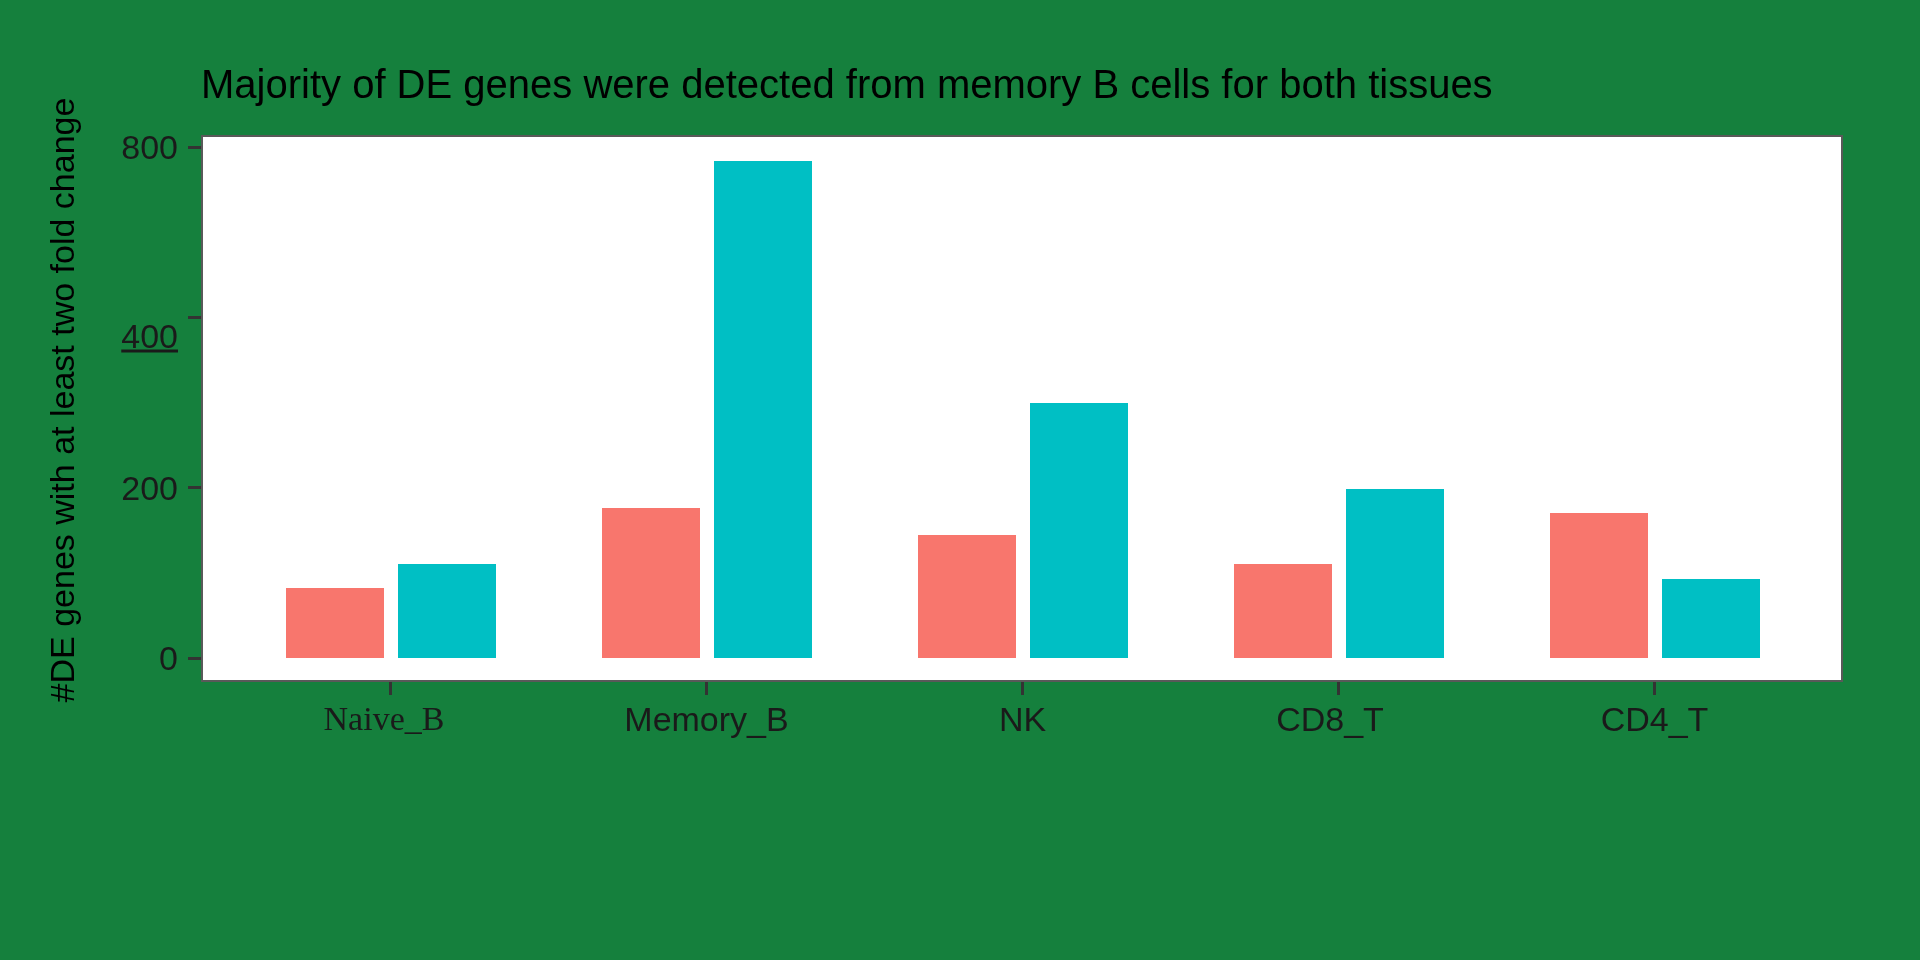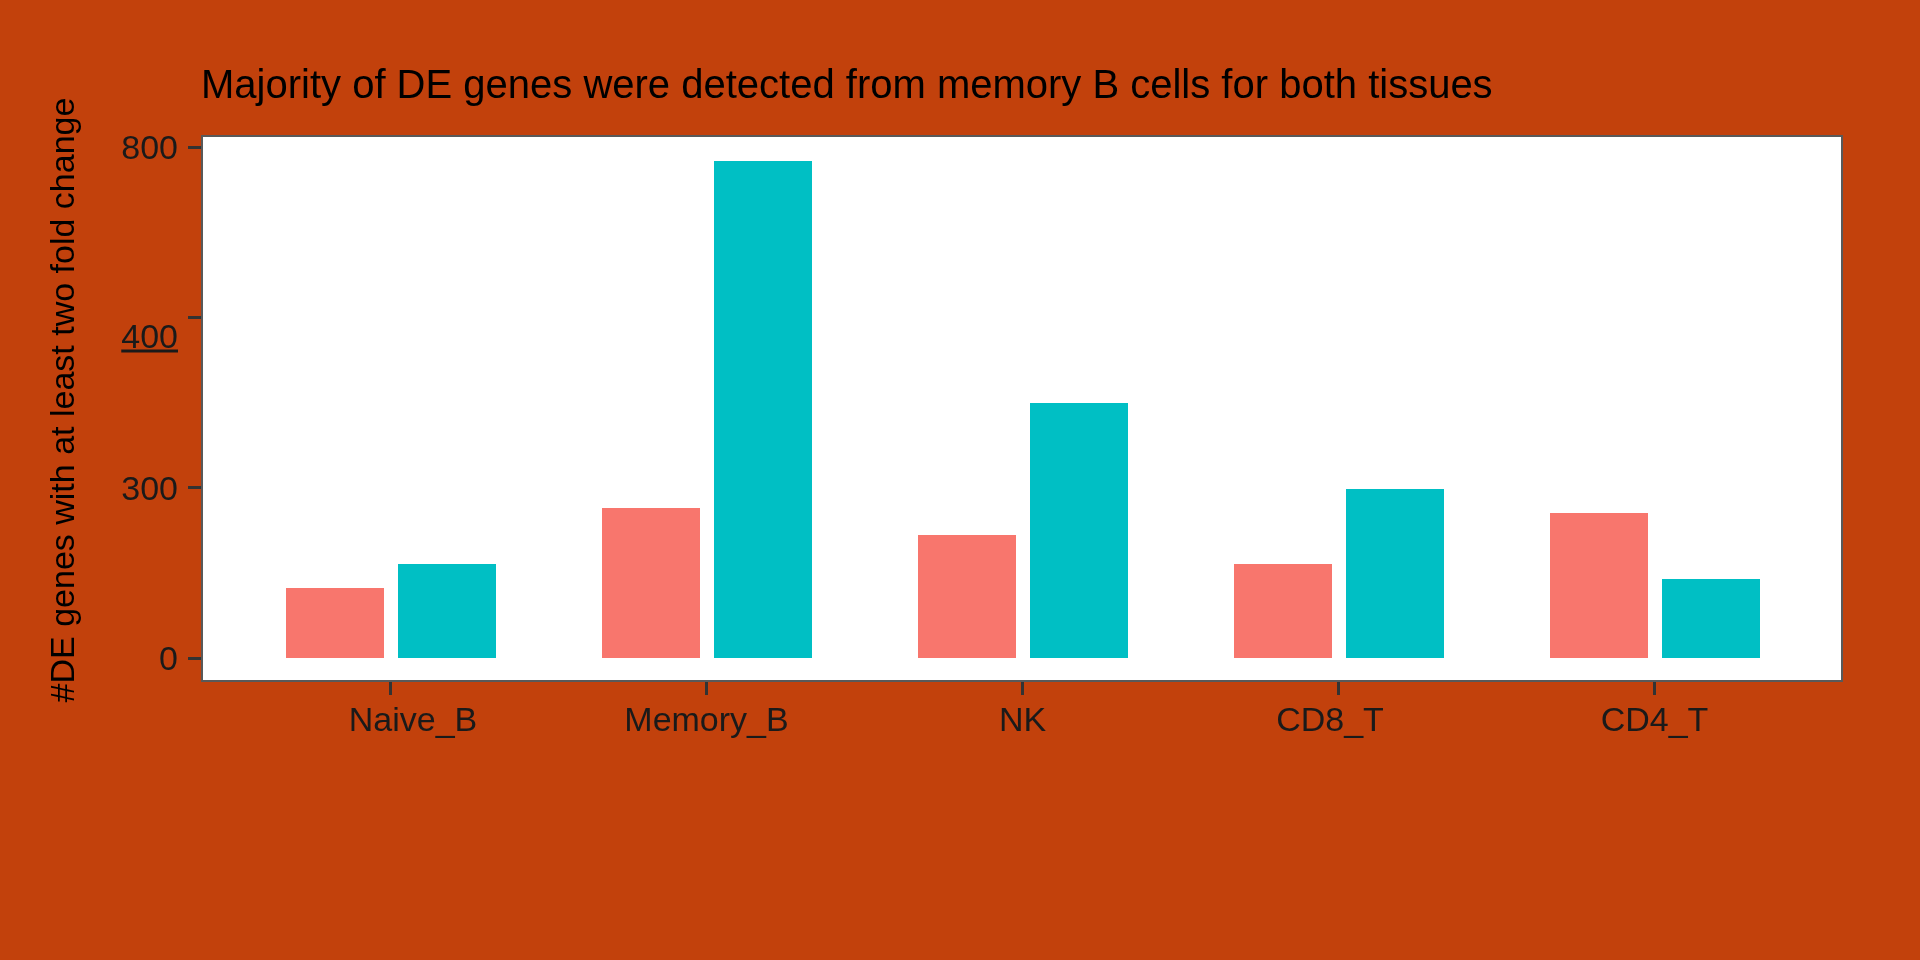--- a/index.html
+++ b/index.html
@@ -1,17 +1,17 @@
 <!DOCTYPE html>
 <html><head>
 <meta charset="utf-8">
 <style>
   html,body{margin:0;padding:0;background:#ffffff;}
   #stage{
-    position:relative;width:1920px;height:960px;background:#c2410c;
+    position:relative;width:1920px;height:960px;background:#15803d;
     font-family:"Liberation Sans","DejaVu Sans",sans-serif;color:#1a1a1a;
     overflow:hidden;
   }
   .chart-title{
     position:absolute;left:201px;top:62px;font-size:40px;line-height:1.1;
     color:#000000;white-space:nowrap;
   }
   .y-axis-title{
     position:absolute;left:62px;top:400px;
     transform:translate(-50%,-50%) rotate(-90deg);
@@ -60,27 +60,27 @@
       <div class="bar" style="left: 510.5px; top: 23.6267px; width: 98px; height: 497.373px; background: rgb(0, 191, 196);"></div>
       <div class="bar" style="left: 826.5px; top: 265.5px; width: 98px; height: 255.5px; background: rgb(0, 191, 196);"></div>
       <div class="bar" style="left: 1142.5px; top: 352.37px; width: 98px; height: 168.63px; background: rgb(0, 191, 196);"></div>
       <div class="bar" style="left: 1458.5px; top: 441.795px; width: 98px; height: 79.205px; background: rgb(0, 191, 196);"></div>
     </div>
 
   <div id="axis-layer">
       <div class="y-tick-mark" style="left: 188px; top: 656.5px;"></div>
       <div class="y-tick-label" style="left: 58px; top: 658px;">0</div>
       <div class="y-tick-mark" style="left: 188px; top: 486.167px;"></div>
-      <div class="y-tick-label" style="left: 58px; top: 487.667px;">300</div>
+      <div class="y-tick-label" style="left: 58px; top: 487.667px;">200</div>
       <div class="y-tick-mark" style="left: 188px; top: 315.833px;"></div>
       <div class="y-tick-label" style="left: 58px; top: 336px; text-decoration: underline;">400</div>
       <div class="y-tick-mark" style="left: 188px; top: 145.5px;"></div>
       <div class="y-tick-label" style="left: 58px; top: 147px;">800</div>
       <div class="x-tick-mark" style="left: 389px; top: 682px;"></div>
-      <div class="x-tick-label" style="left: 413px; top: 700px;">Naive_B</div>
+      <div class="x-tick-label" style="left: 384px; top: 700px; font-family: Liberation Serif, serif;">Naive_B</div>
       <div class="x-tick-mark" style="left: 705px; top: 682px;"></div>
       <div class="x-tick-label" style="left: 706.5px; top: 700px;">Memory_B</div>
       <div class="x-tick-mark" style="left: 1021px; top: 682px;"></div>
       <div class="x-tick-label" style="left: 1022.5px; top: 700px;">NK</div>
       <div class="x-tick-mark" style="left: 1337px; top: 682px;"></div>
       <div class="x-tick-label" style="left: 1330px; top: 700px;">CD8_T</div>
       <div class="x-tick-mark" style="left: 1653px; top: 682px;"></div>
       <div class="x-tick-label" style="left: 1654.5px; top: 700px;">CD4_T</div>
     </div>
 

